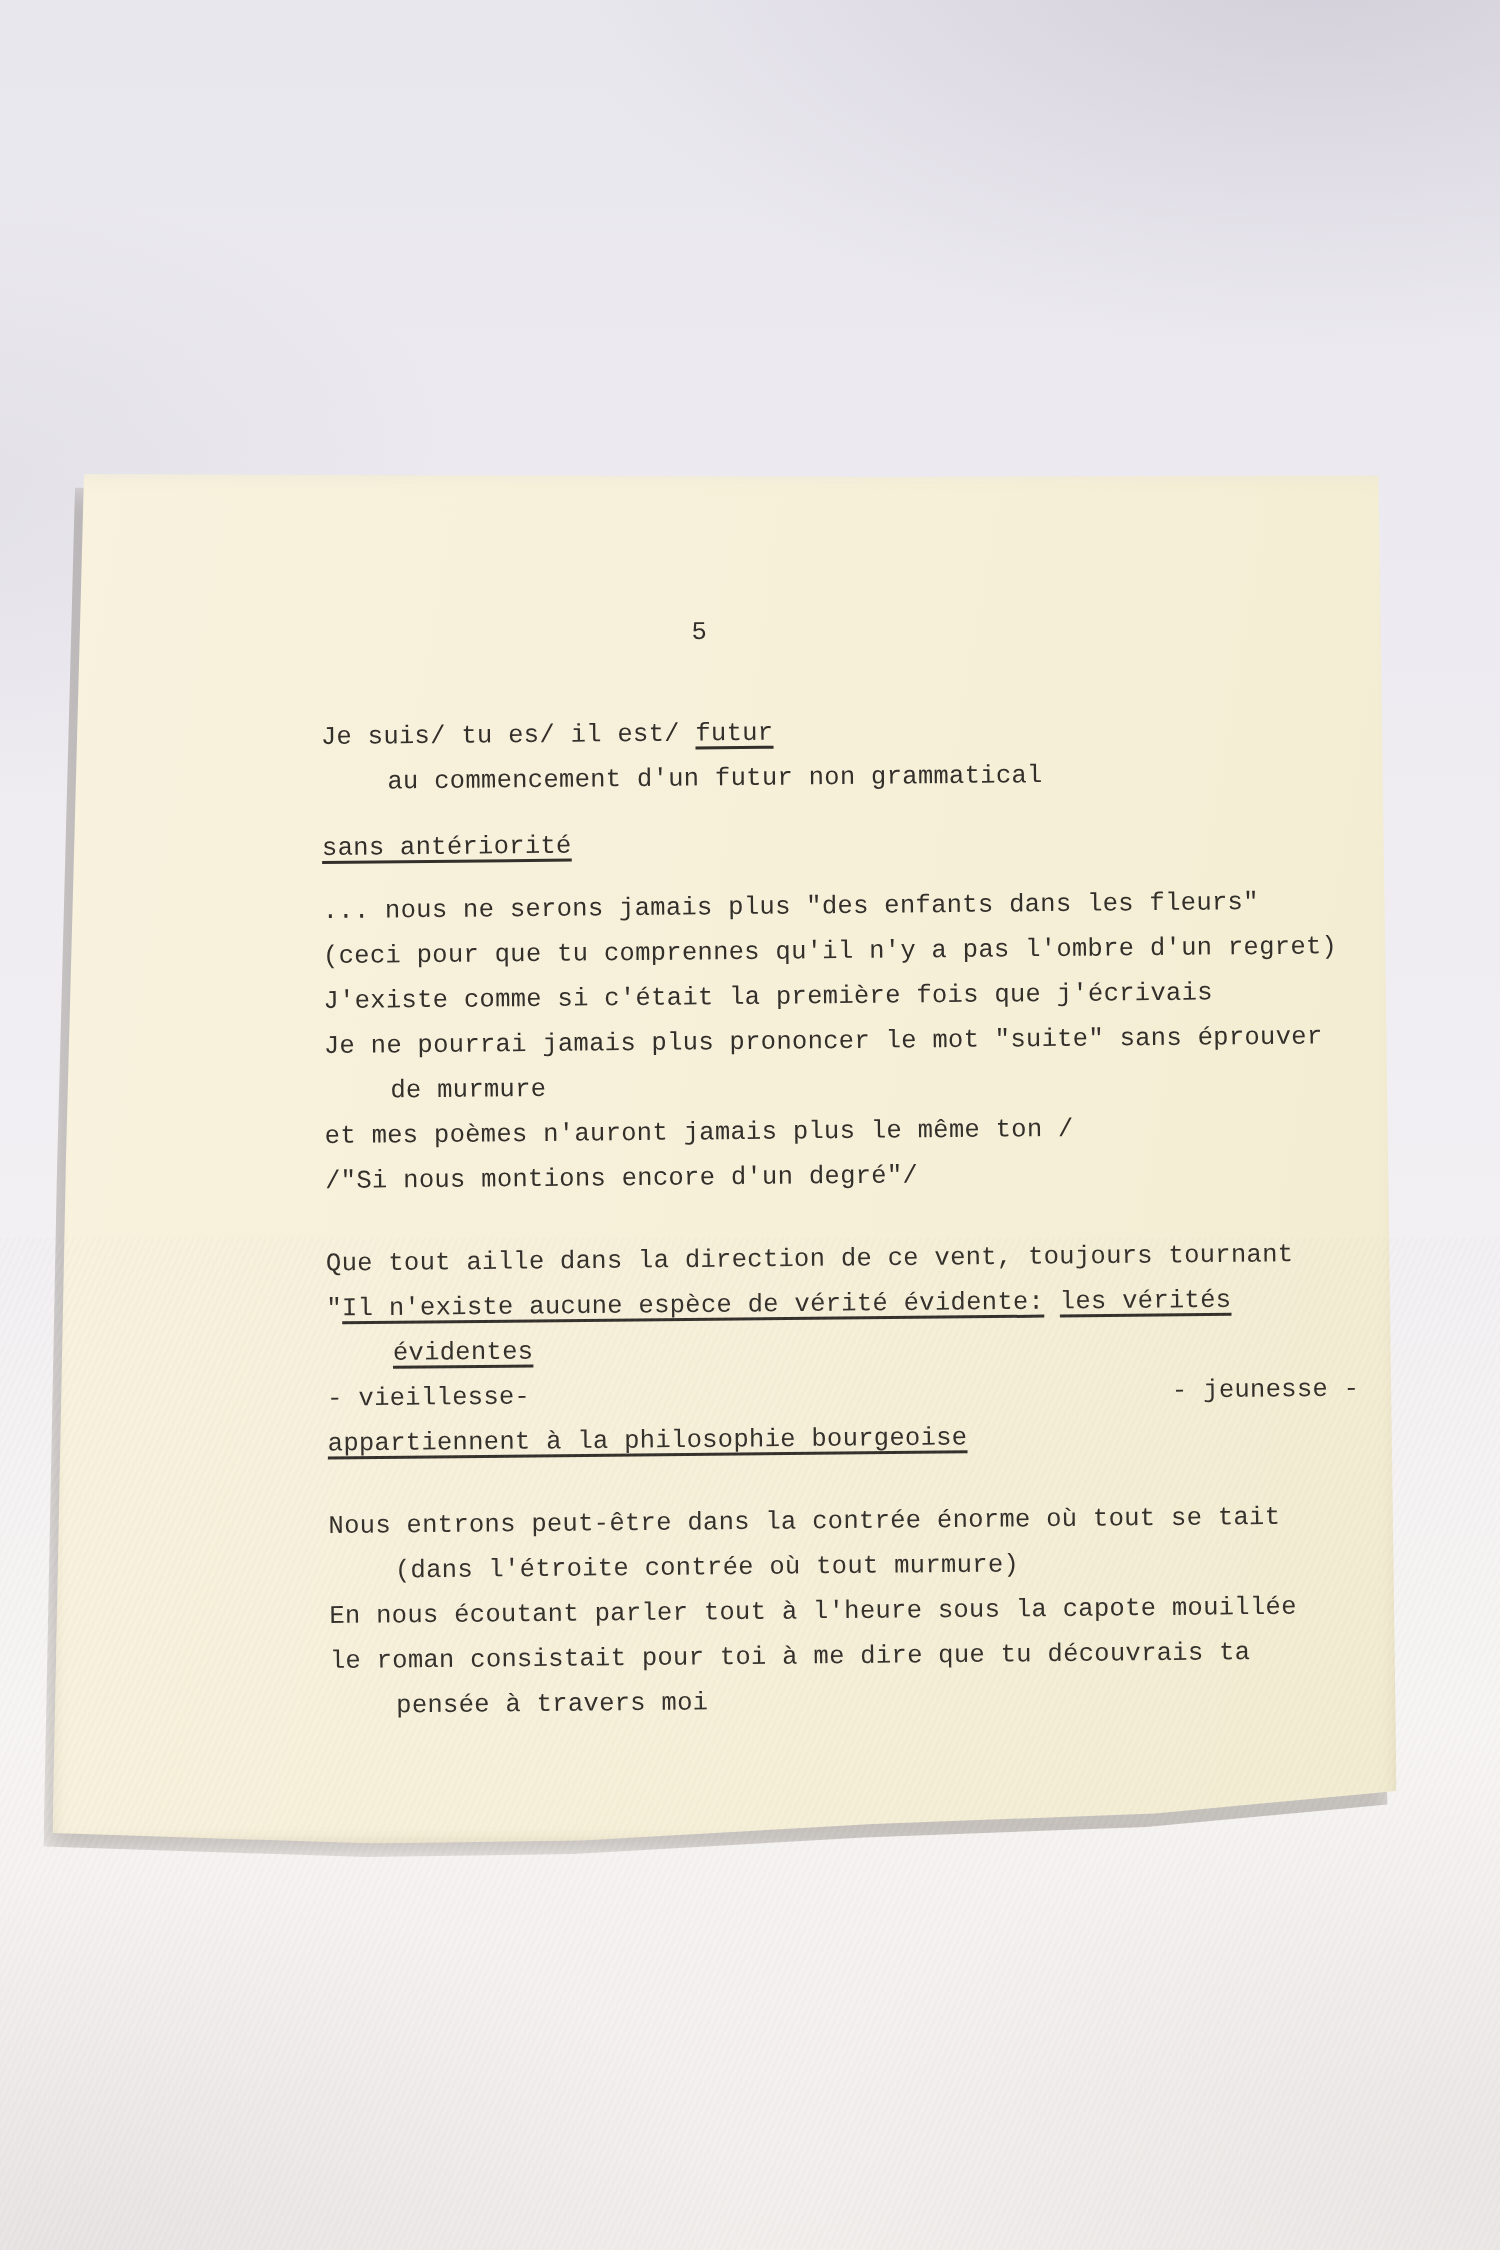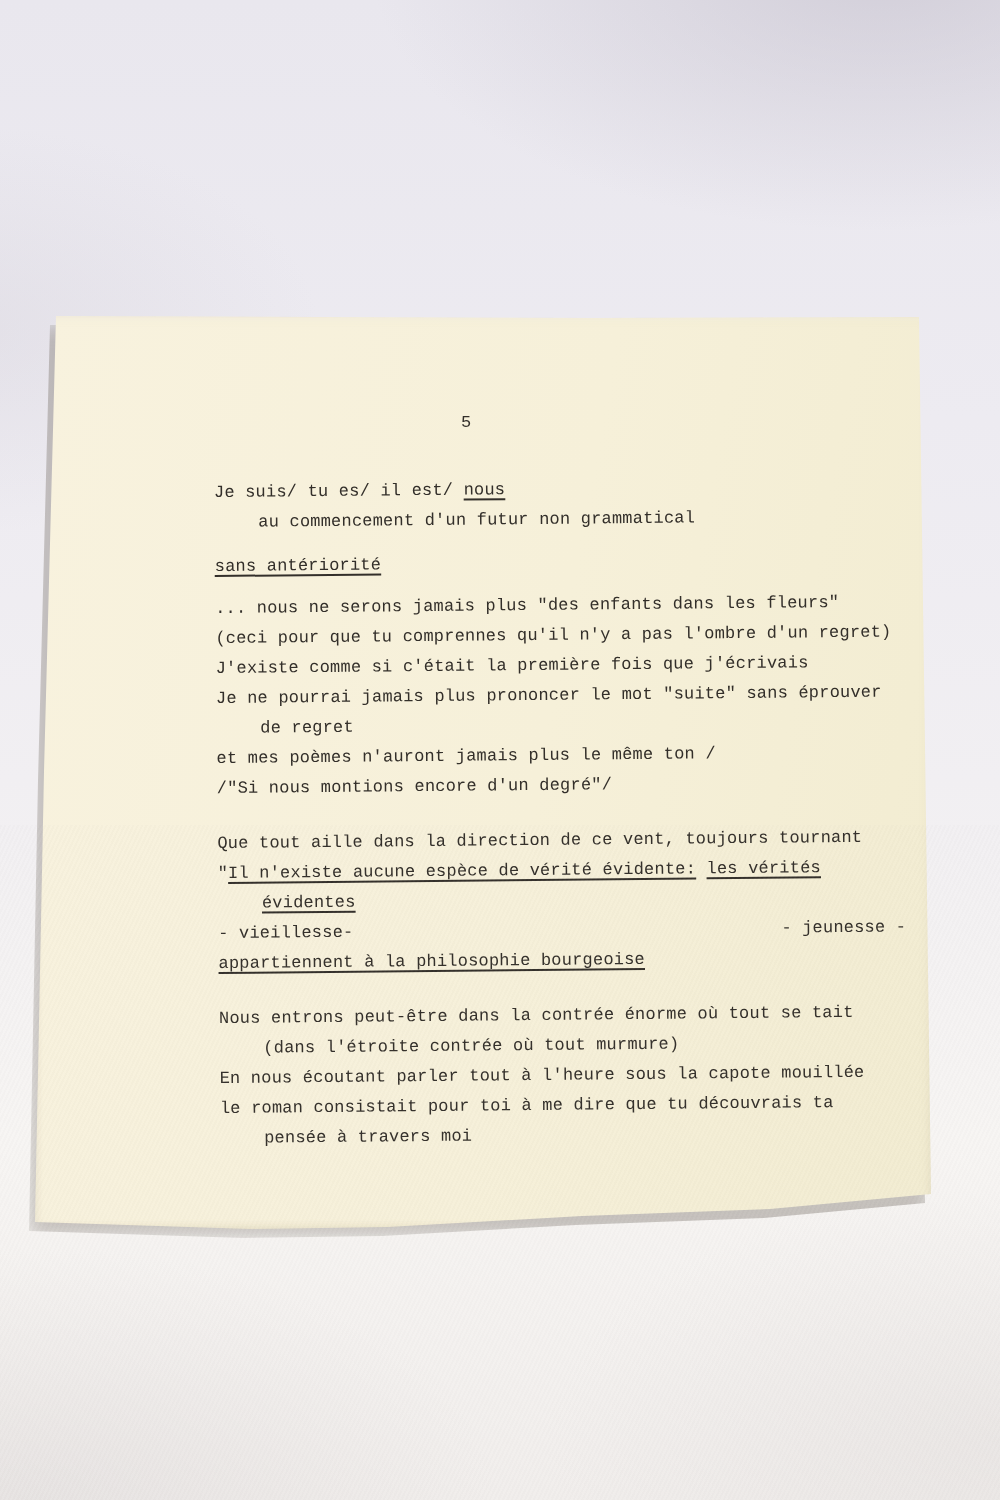--- a/index.html
+++ b/index.html
@@ -56,32 +56,32 @@
 </style>
 </head>
 <body>
 
 <div class="scene">
   <div class="paper-shadow"></div>
   <div class="paper">
     <div class="pagenum">5</div>
     <div class="poem">
         <div class="stanza">
-          <div class="line"><span><span>Je suis/ tu es/ il est/ </span><span class="u">nous</span></span></div>
+          <div class="line"><span><span>Je suis/ tu es/ il est/ </span><span class="u">futur</span></span></div>
           <div class="line indent"><span><span>au commencement d'un futur non grammatical</span></span></div>
         </div>
         <div class="stanza">
           <div class="line"><span><span class="u">sans antériorité</span></span></div>
         </div>
         <div class="stanza">
           <div class="line"><span><span>... nous ne serons jamais plus "des enfants dans les fleurs"</span></span></div>
           <div class="line"><span><span>(ceci pour que tu comprennes qu'il n'y a pas l'ombre d'un regret)</span></span></div>
           <div class="line"><span><span>J'existe comme si c'était la première fois que j'écrivais</span></span></div>
           <div class="line"><span><span>Je ne pourrai jamais plus prononcer le mot "suite" sans éprouver</span></span></div>
-          <div class="line indent"><span><span>de regret</span></span></div>
+          <div class="line indent"><span><span>de murmure</span></span></div>
           <div class="line"><span><span>et mes poèmes n'auront jamais plus le même ton /</span></span></div>
           <div class="line"><span><span>/"Si nous montions encore d'un degré"/</span></span></div>
         </div>
         <div class="stanza">
           <div class="line"><span><span>Que tout aille dans la direction de ce vent, toujours tournant</span></span></div>
           <div class="line"><span><span>"</span><span class="u">Il n'existe aucune espèce de vérité évidente:</span><span> </span><span class="u">les vérités</span></span></div>
           <div class="line indent"><span><span class="u">évidentes</span></span></div>
           <div class="line spread"><span><span>- vieillesse-</span></span><span>- jeunesse -</span></div>
           <div class="line"><span><span class="u">appartiennent à la philosophie bourgeoise</span></span></div>
         </div>

